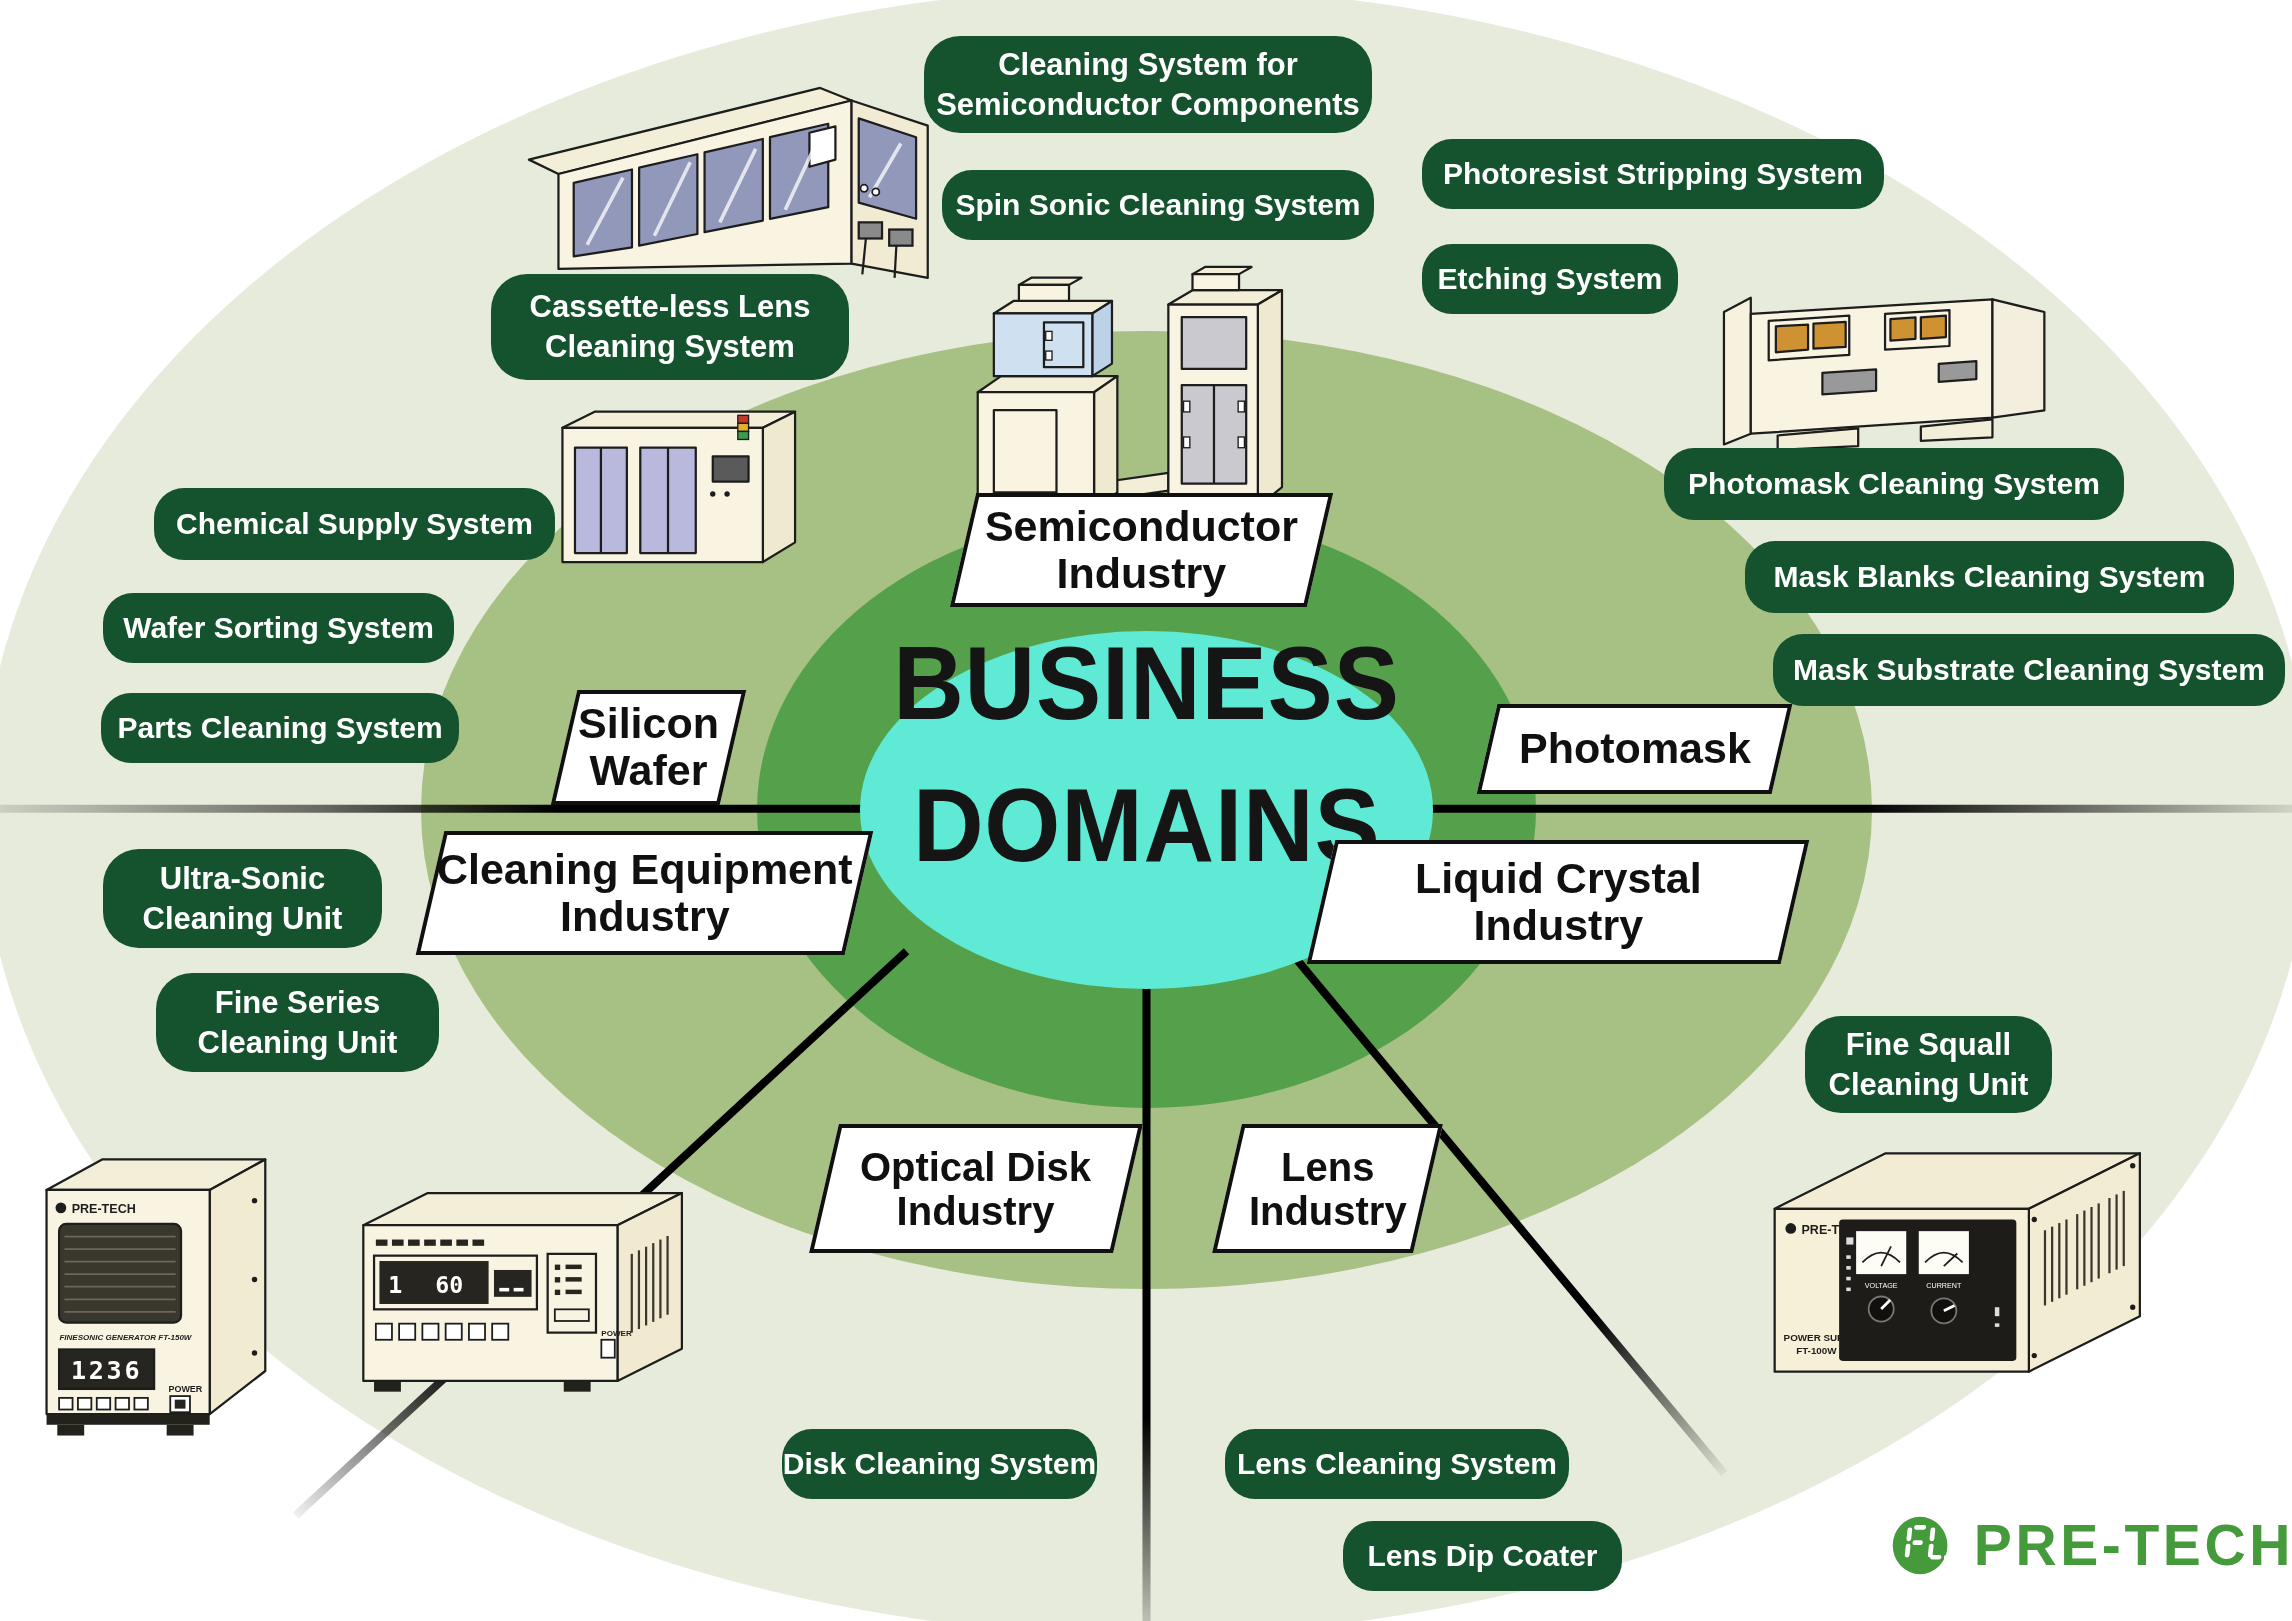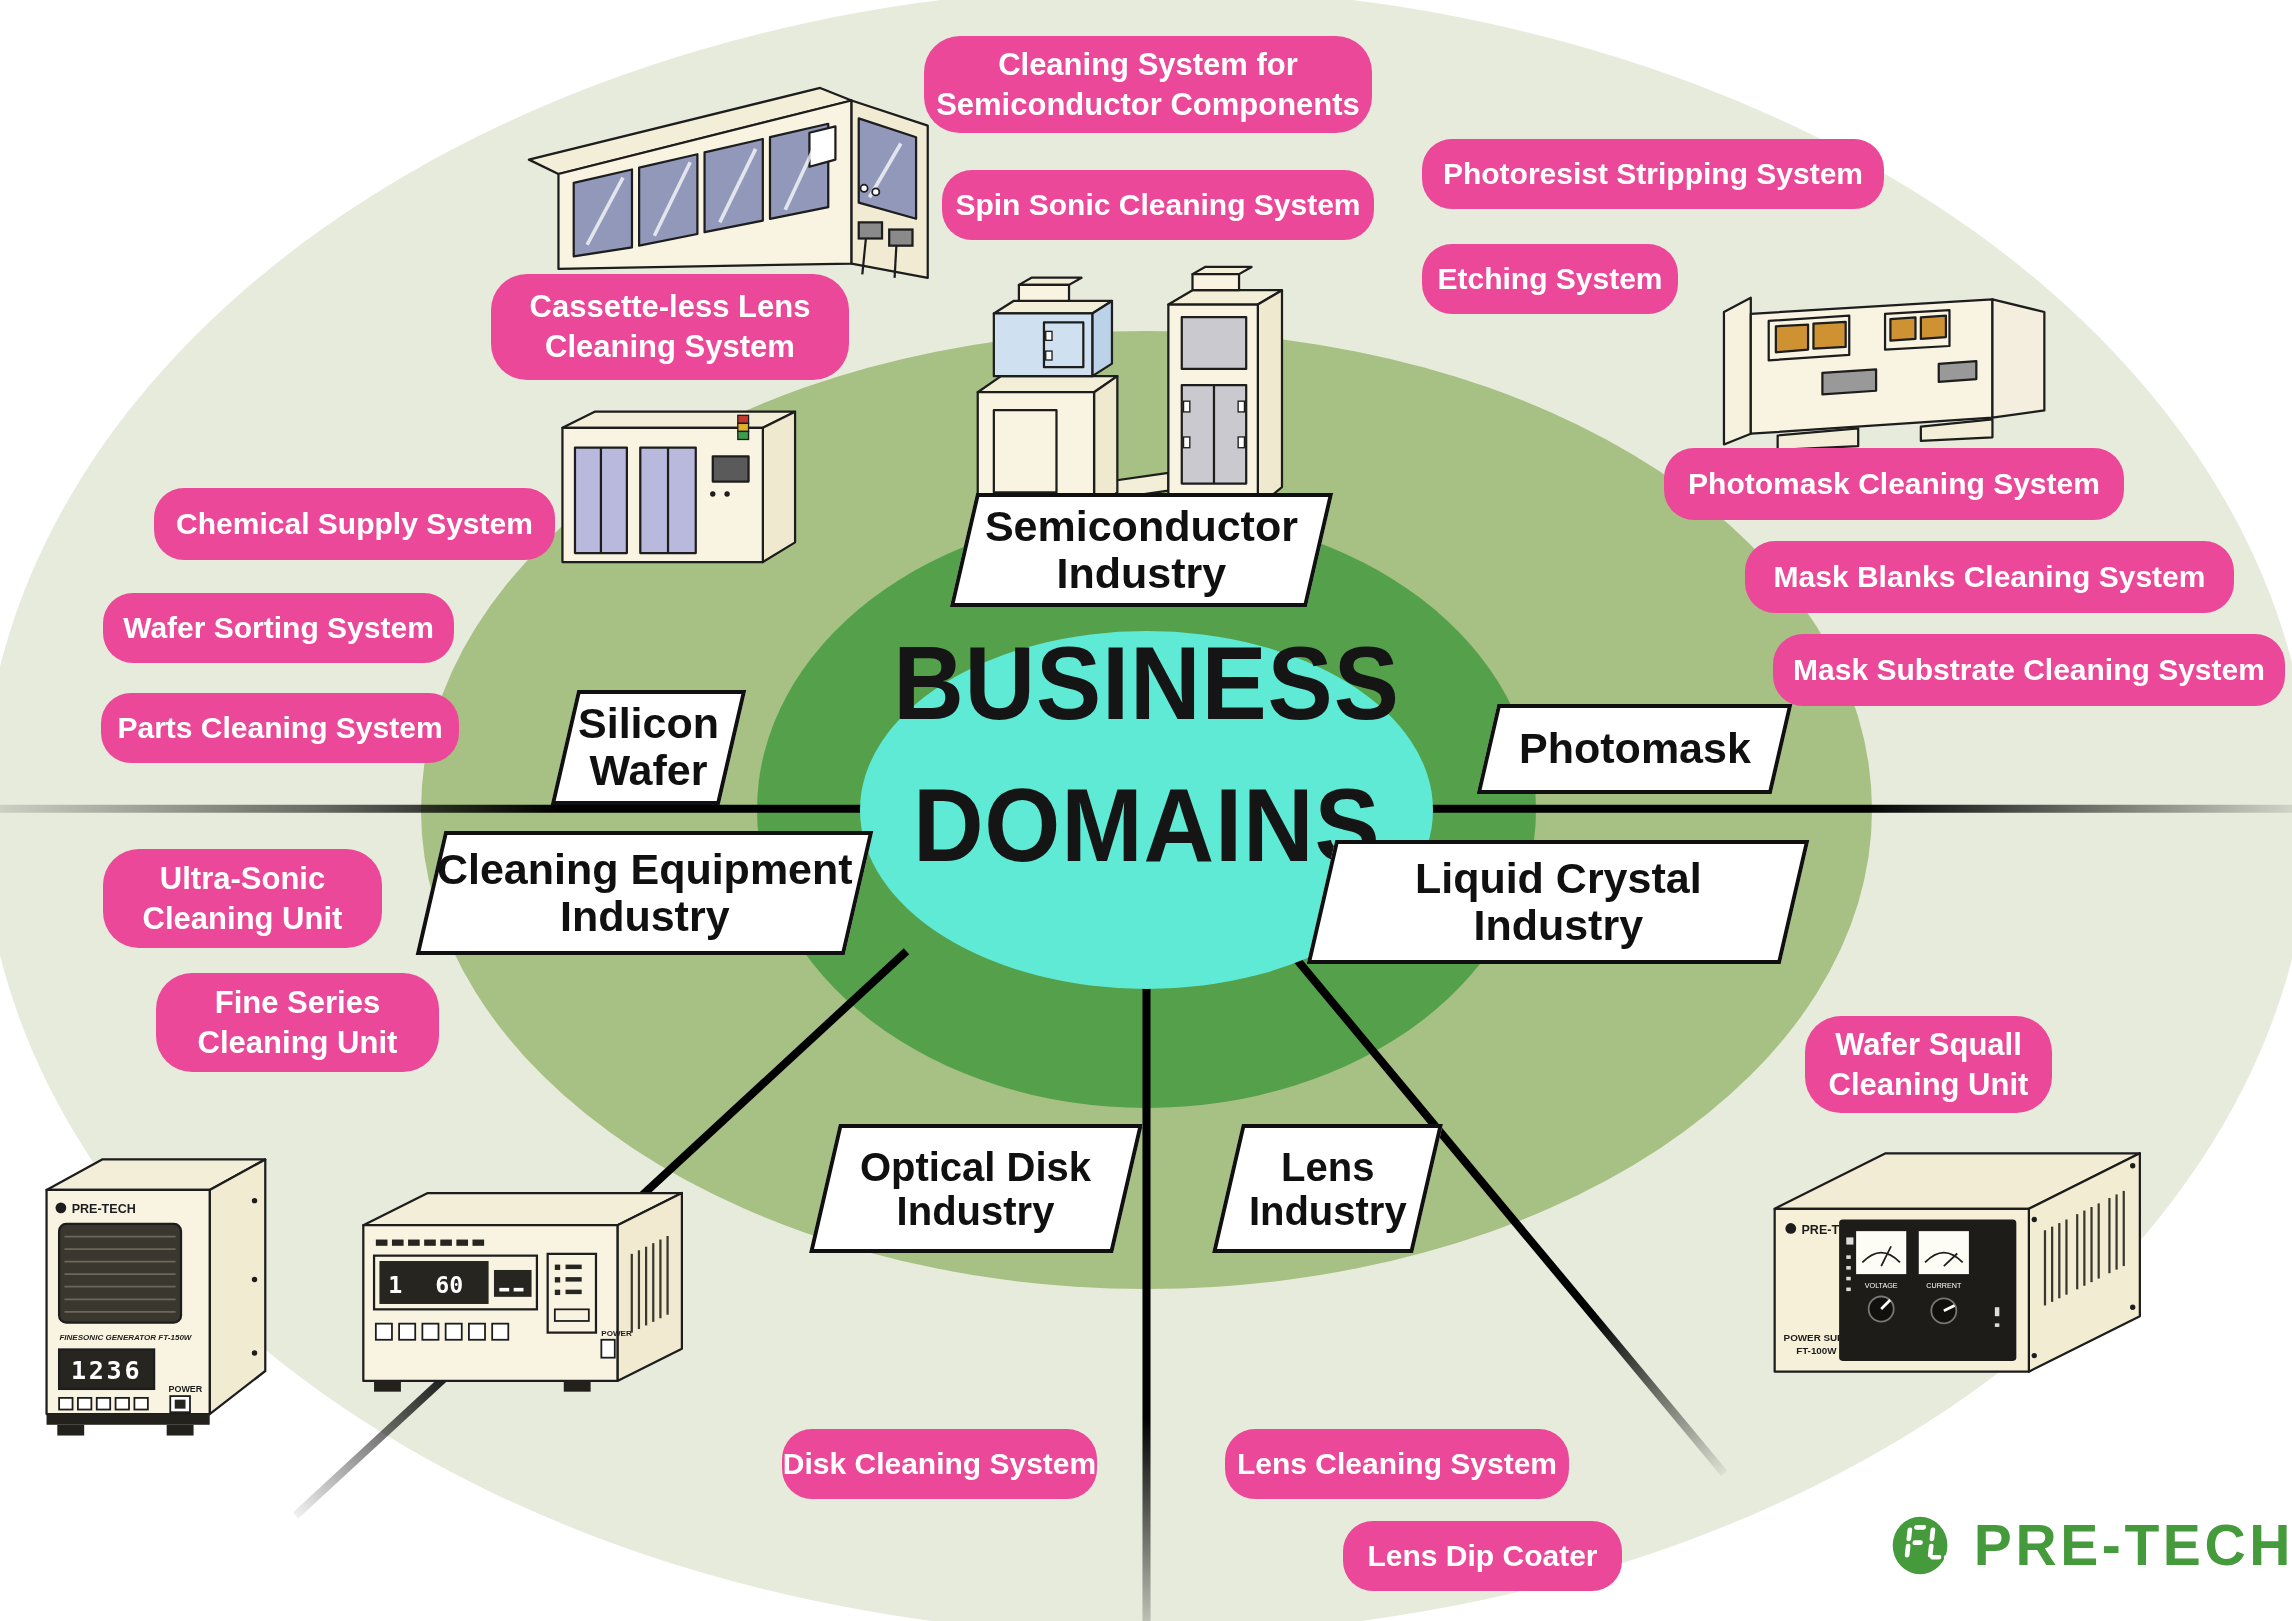--- a/index.html
+++ b/index.html
@@ -14,21 +14,21 @@
   .ring.middle{background:#a6c183;}
   .ring.inner{background:#55a14b;}
   .ring.core{background:#5eead4;display:flex;flex-direction:column;align-items:center;justify-content:flex-start;}
   .core span{
     display:block;color:#151515;font-weight:700;font-size:104px;line-height:1.0;
     letter-spacing:0.9px;transform:scaleX(.94);white-space:nowrap;
   }
   .core span + span{margin-top:38px;}
   
   .pill{
-    position:absolute;background:#ec4899;color:#ffffff;
+    position:absolute;background:#14532d;color:#ffffff;
     display:flex;flex-direction:column;align-items:center;justify-content:center;
     text-align:center;font-weight:700;font-size:30px;line-height:1.28;
     border-radius:30px;white-space:nowrap;
   }
   .pill.two{border-radius:36px;font-size:31px;}
   
   .ind{
     position:absolute;background:#ffffff;border:4.5px solid #101010;
     transform:skewX(-13deg);
     display:flex;align-items:center;justify-content:center;
@@ -432,21 +432,21 @@
 </div>
 <div class="pill two abs" style="left:103px;top:849px;width:279px;height:99px;">
   <span>Ultra-Sonic</span>
   <span>Cleaning Unit</span>
 </div>
 <div class="pill two abs" style="left:128px;top:973px;width:283px;height:99px;margin-left:28px;">
   <span>Fine Series</span>
   <span>Cleaning Unit</span>
 </div>
 <div class="pill two abs" style="left:1805px;top:1016px;width:247px;height:97px;">
-  <span>Wafer Squall</span>
+  <span>Fine Squall</span>
   <span>Cleaning Unit</span>
 </div>
 <div class="pill abs" style="left:746px;top:1429px;width:315px;height:70px;margin-left:36px;">
   <span>Disk Cleaning System</span>
 </div>
 <div class="pill abs" style="left:1225px;top:1429px;width:344px;height:70px;">
   <span>Lens Cleaning System</span>
 </div>
 <div class="pill abs" style="left:1343px;top:1521px;width:279px;height:70px;">
   <span>Lens Dip Coater</span>

